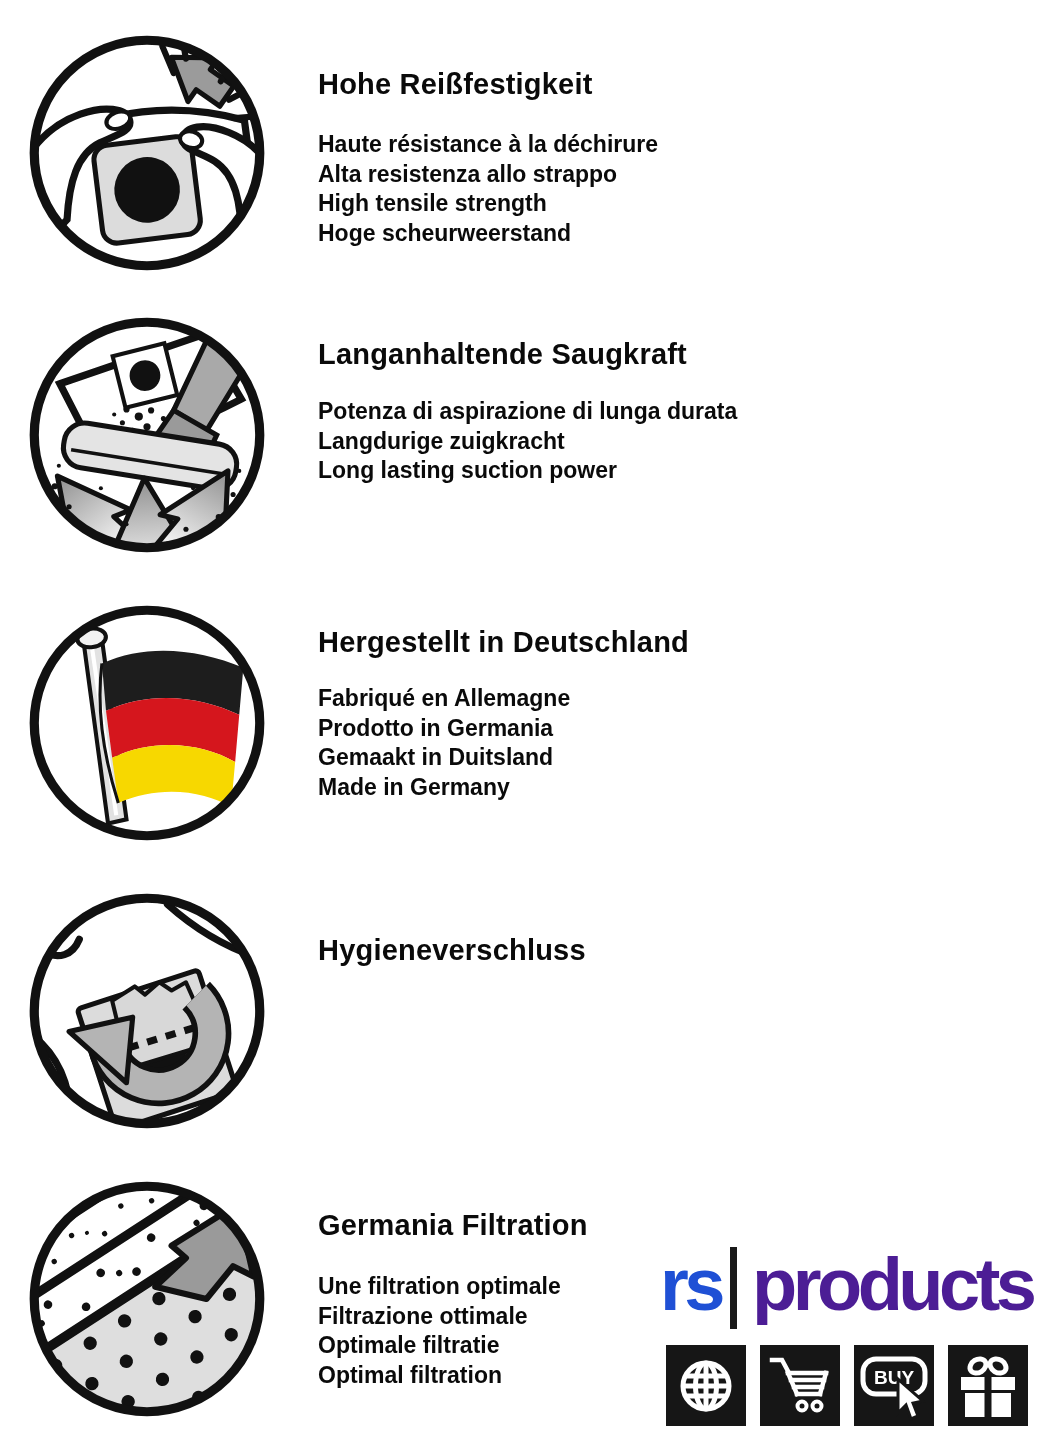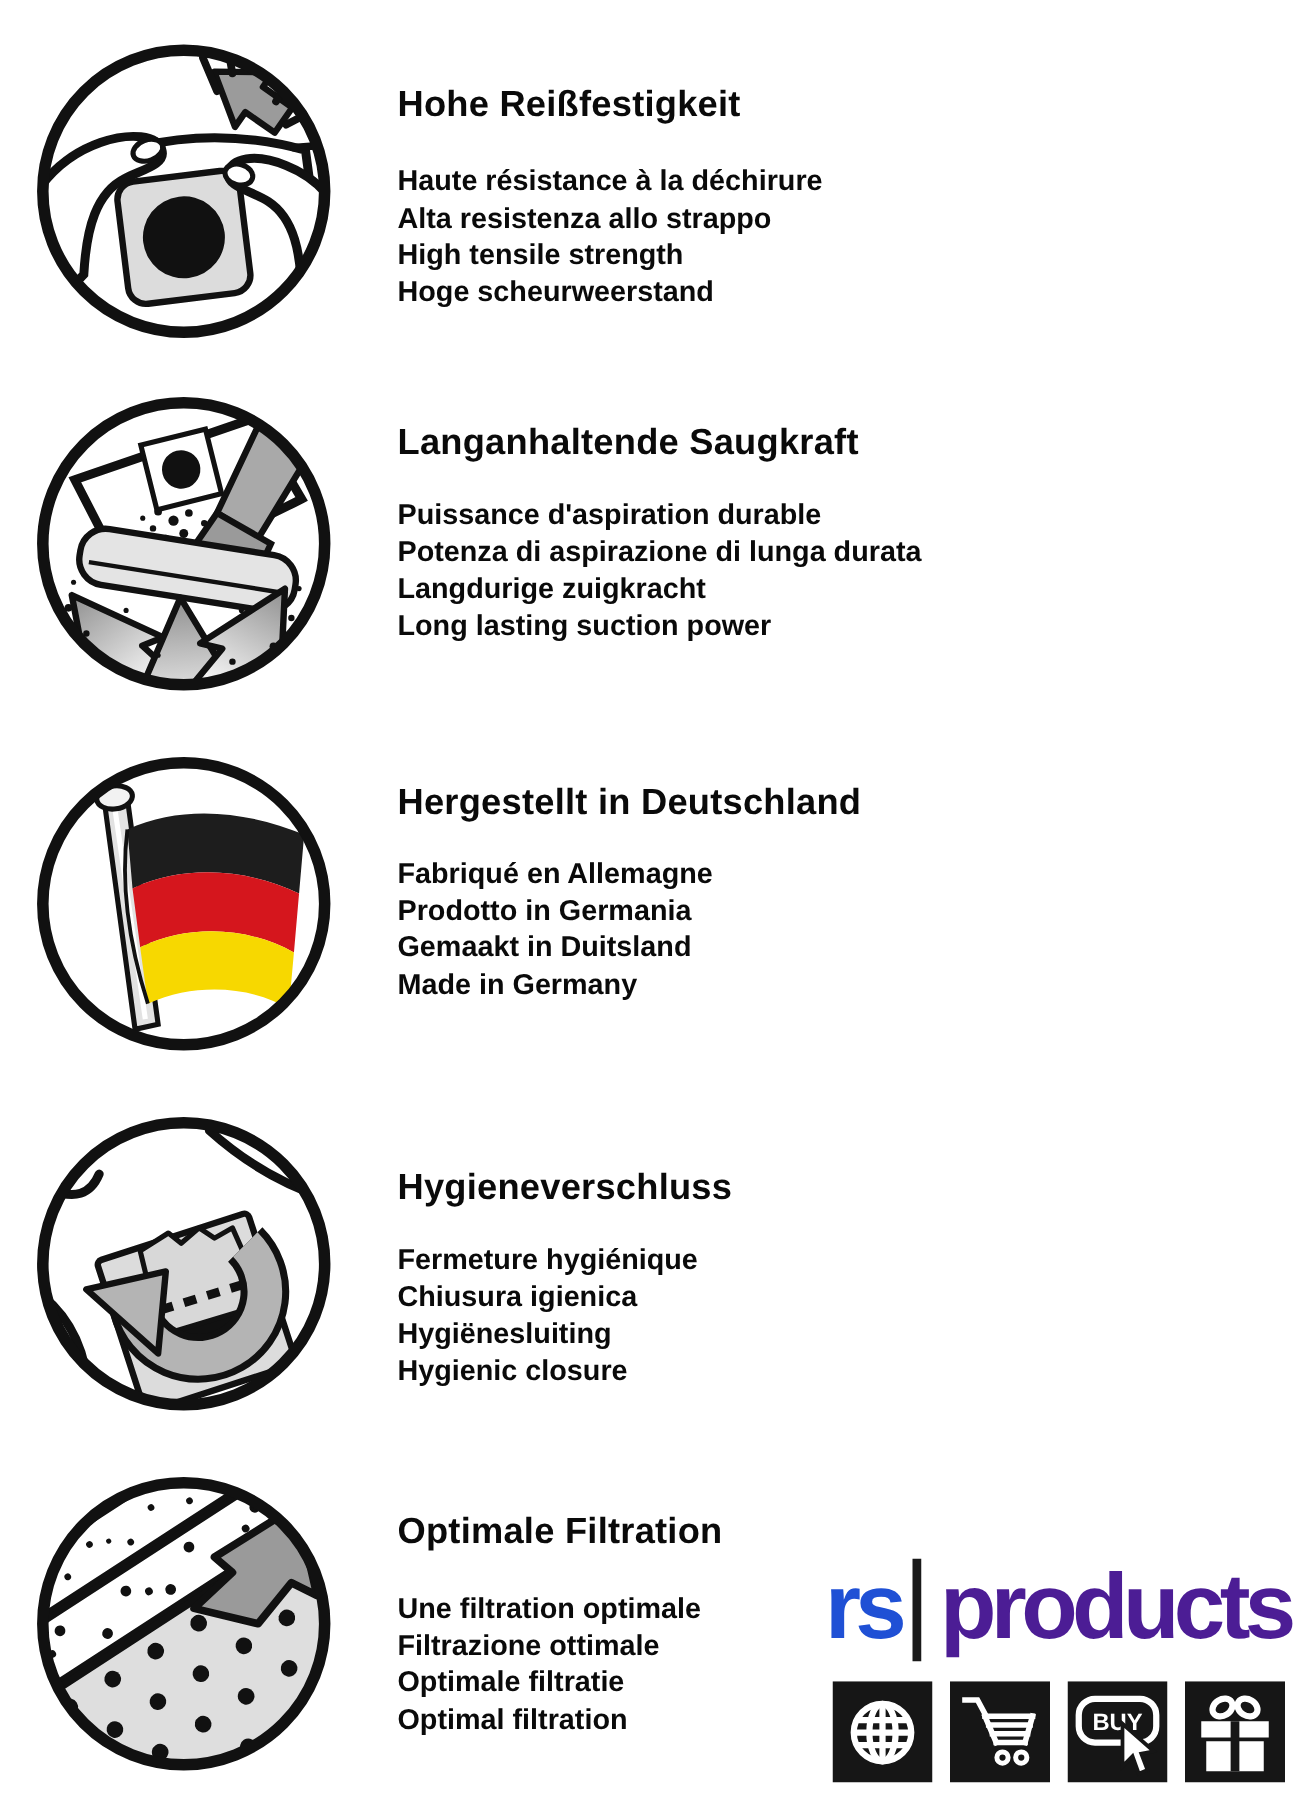--- a/index.html
+++ b/index.html
@@ -127,21 +127,20 @@
             <circle cx="75" cy="172" r="2"></circle>
           <circle cx="165" cy="172" r="2"></circle>
             <circle cx="120" cy="232" r="2.5"></circle>
         </g>
       </g>
       <circle cx="120" cy="120" r="110" fill="none" stroke="#111" stroke-width="9"></circle>
     </svg>
   </div>
   <h2 class="feature-title" style="top:338px">Langanhaltende Saugkraft</h2>
   <div class="feature-lines" style="top:397px">
-    <div>Puissance d'aspiration durable</div>
     <div>Potenza di aspirazione di lunga durata</div>
     <div>Langdurige zuigkracht</div>
     <div>Long lasting suction power</div>
   </div>
 
   <div class="circle-icon" style="top:600px">
     <svg viewBox="0 0 240 240">
       <defs>
           <clipPath id="c3">
             <circle cx="120" cy="120" r="108"></circle>
@@ -188,26 +187,20 @@
         <path d="M86,110 L108,96 L118,104 L132,92 L144,100 L158,92 L174,128 L180,126 L188,150 L102,176 Z" fill="#d8d8d8" stroke="#111" stroke-width="4" stroke-linejoin="round"></path>
         <line x1="102" y1="156" x2="180" y2="132" stroke="#111" stroke-width="7" stroke-dasharray="10 9"></line>
         <path d="M81,155 A52,52 0 1 0 168,105" fill="none" stroke="#111" stroke-width="38"></path>
         <path d="M81,155 A52,52 0 1 0 168,105" fill="none" stroke="#b4b4b4" stroke-width="27"></path>
         <polygon points="44,140 106,126 100,190" fill="#b4b4b4" stroke="#111" stroke-width="5" stroke-linejoin="round"></polygon>
       </g>
       <circle cx="120" cy="120" r="110" fill="none" stroke="#111" stroke-width="9"></circle>
     </svg>
   </div>
   <h2 class="feature-title" style="top:934px">Hygieneverschluss</h2>
-  <div class="feature-lines" style="top:993px">
-    <div>Fermeture hygiénique</div>
-    <div>Chiusura igienica</div>
-    <div>Hygiënesluiting</div>
-    <div>Hygienic closure</div>
-  </div>
 
   <div class="circle-icon" style="top:1176px">
     <svg viewBox="0 0 240 240">
       <defs>
           <clipPath id="c5">
             <circle cx="120" cy="120" r="108"></circle>
           </clipPath>
         </defs>
       <g clip-path="url(#c5)">
         <g transform="rotate(-33 120 120)">
@@ -270,21 +263,21 @@
               <circle cx="70" cy="228" r="6.5"></circle>
             <circle cx="110" cy="228" r="6.5"></circle>
               <circle cx="150" cy="228" r="6.5"></circle>
           </g>
         </g>
         <polygon points="128,108 158,80 144,68 208,28 224,98 204,88 178,120" fill="#9a9a9a" stroke="#111" stroke-width="6" stroke-linejoin="round"></polygon>
       </g>
       <circle cx="120" cy="120" r="110" fill="none" stroke="#111" stroke-width="9"></circle>
     </svg>
   </div>
-  <h2 class="feature-title" style="top:1209px">Optimale Filtration</h2>
+  <h2 class="feature-title" style="top:1209px">Germania Filtration</h2>
   <div class="feature-lines" style="top:1272px">
     <div>Une filtration optimale</div>
     <div>Filtrazione ottimale</div>
     <div>Optimale filtratie</div>
     <div>Optimal filtration</div>
   </div>
 
   <div class="brand-logo">
     <span class="brand-word" style="color:#1f50d5">rs</span>
     <span class="brand-divider"></span>

